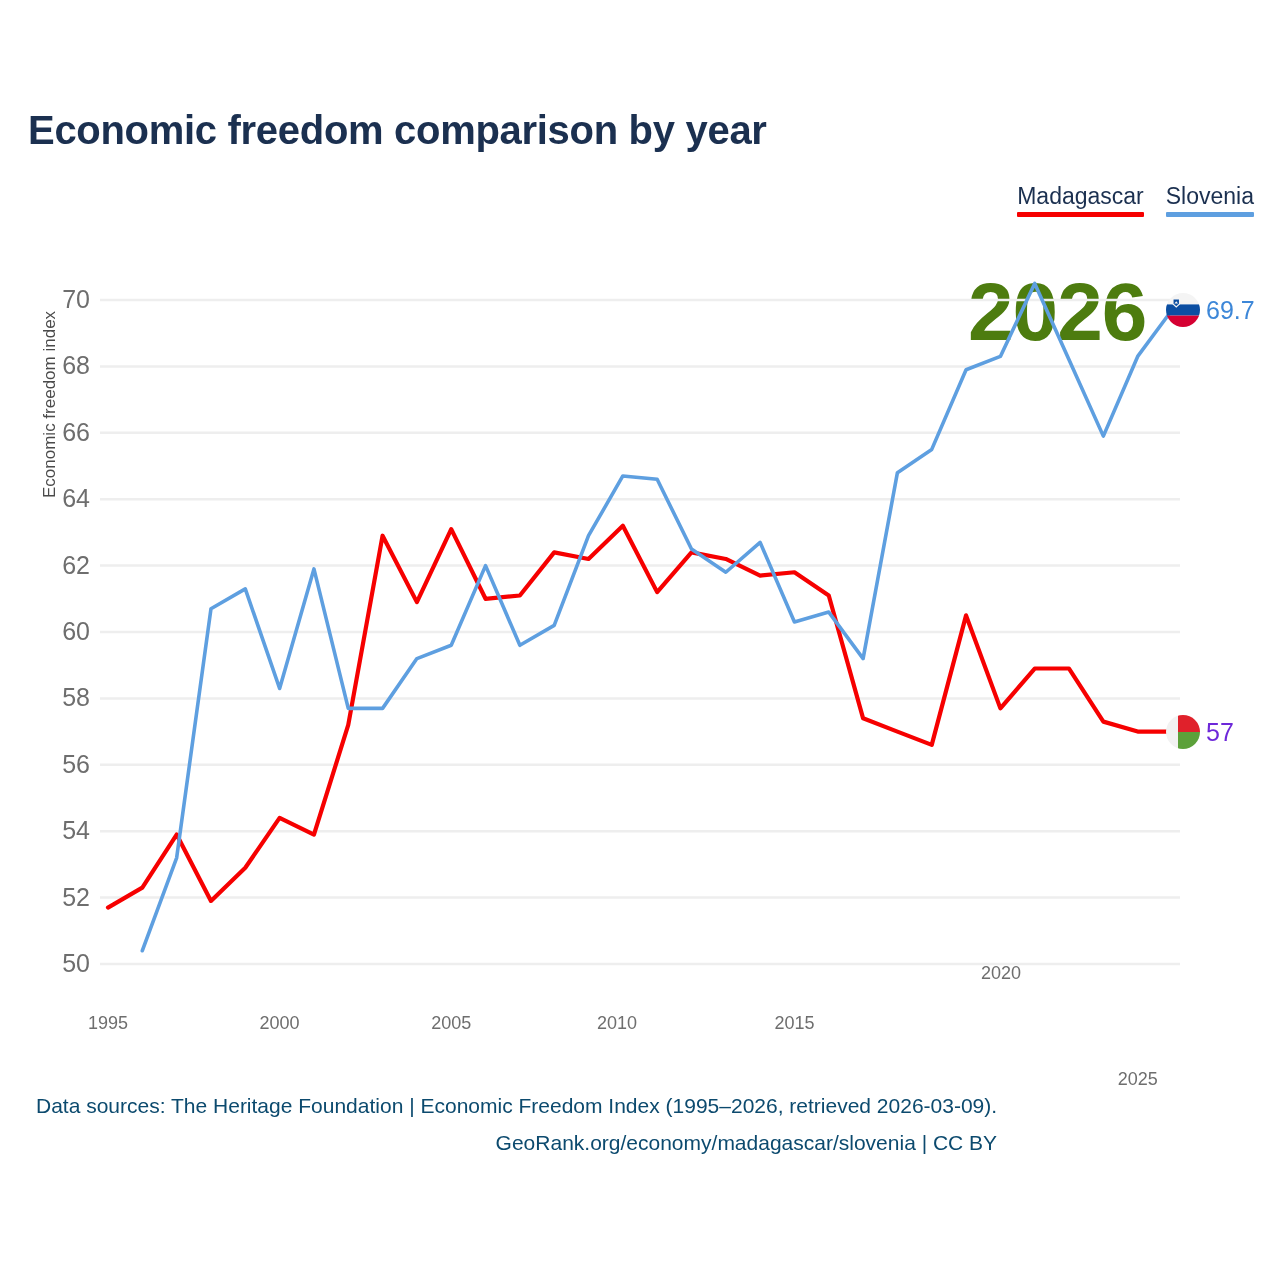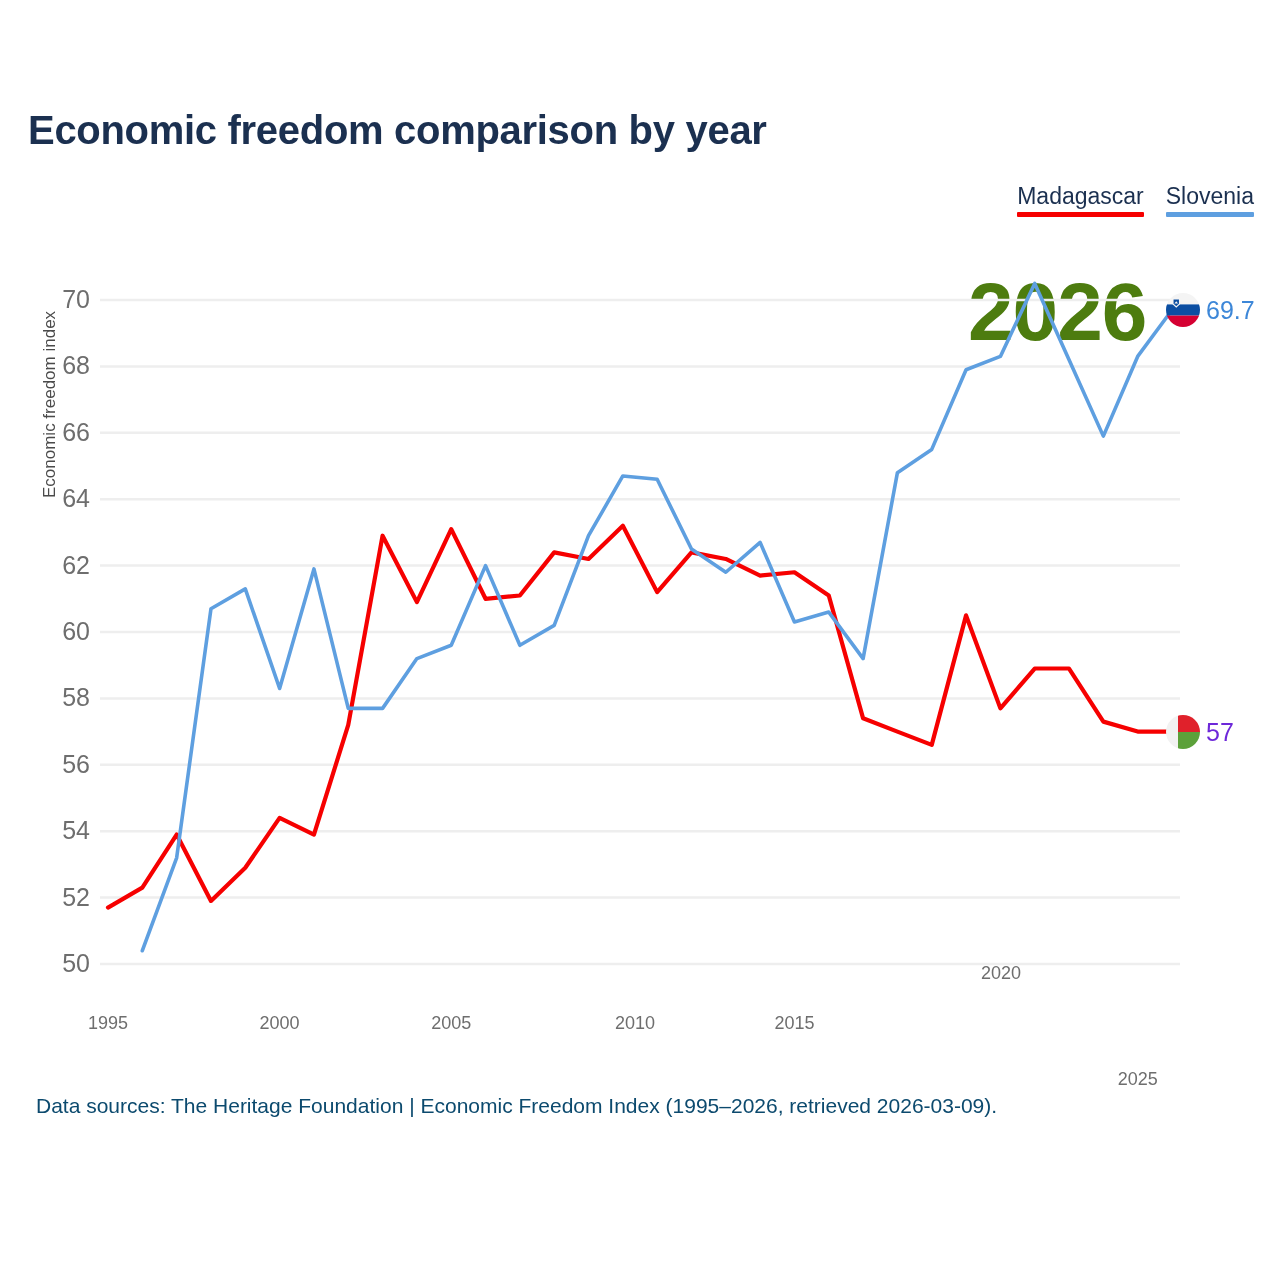--- a/index.html
+++ b/index.html
@@ -175,21 +175,21 @@
       <div class="ytick" style="left: 30px; top: 552.6px;">62</div>
       <div class="ytick" style="left: 30px; top: 486.2px;">64</div>
       <div class="ytick" style="left: 30px; top: 419.8px;">66</div>
       <div class="ytick" style="left: 30px; top: 353.4px;">68</div>
       <div class="ytick" style="left: 30px; top: 287px;">70</div>
     </div>
   <div id="xtick-layer">
       <div class="xtick" style="left: 53px; top: 1011px;">1995</div>
       <div class="xtick" style="left: 224.613px; top: 1011px;">2000</div>
       <div class="xtick" style="left: 396.226px; top: 1011px;">2005</div>
-      <div class="xtick" style="left: 580px; top: 1011px;">2010</div>
+      <div class="xtick" style="left: 562px; top: 1011px;">2010</div>
       <div class="xtick" style="left: 739.452px; top: 1011px;">2015</div>
       <div class="xtick" style="left: 911.065px; top: 961px; text-align: right;">2020</div>
       <div class="xtick" style="left: 1082.68px; top: 1055px; margin-top: 12px;">2025</div>
     </div>
   <div id="marker-layer">
       <div class="flag-dot" style="left: 1166px; top: 714.6px;"><svg width="34" height="34" viewBox="0 0 34 34">
           <rect x="0" y="0" width="12" height="34" fill="#f2f2f2"></rect>
           <rect x="12" y="0" width="22" height="17" fill="#e0212b"></rect>
           <rect x="12" y="17" width="22" height="17" fill="#5ca13a"></rect>
         </svg></div>
@@ -199,15 +199,16 @@
           <rect x="0" y="11.4" width="34" height="11.2" fill="#0b4ea2"></rect>
           <rect x="0" y="22.6" width="34" height="11.4" fill="#d50032"></rect>
           <path d="M7 6 L13.5 6 L13.5 11 L10.25 14 L7 11 Z" fill="#0b4ea2" stroke="#f4f4f4" stroke-width="1.1"></path>
           <path d="M8.4 10.6 L10.25 8.2 L12.1 10.6 Z" fill="#f4f4f4"></path>
         </svg></div>
       <div class="endlabel" style="color: rgb(61, 135, 216); left: 1206px; top: 297.96px;">69.7</div>
     </div>
 
   <div id="footer">
     <div>Data sources: The Heritage Foundation | Economic Freedom Index (1995–2026, retrieved 2026-03-09).</div>
+    <div>GeoRank.org/economy/madagascar/slovenia | CC BY</div>
   </div>
 
 </div>
 
 </body></html>

